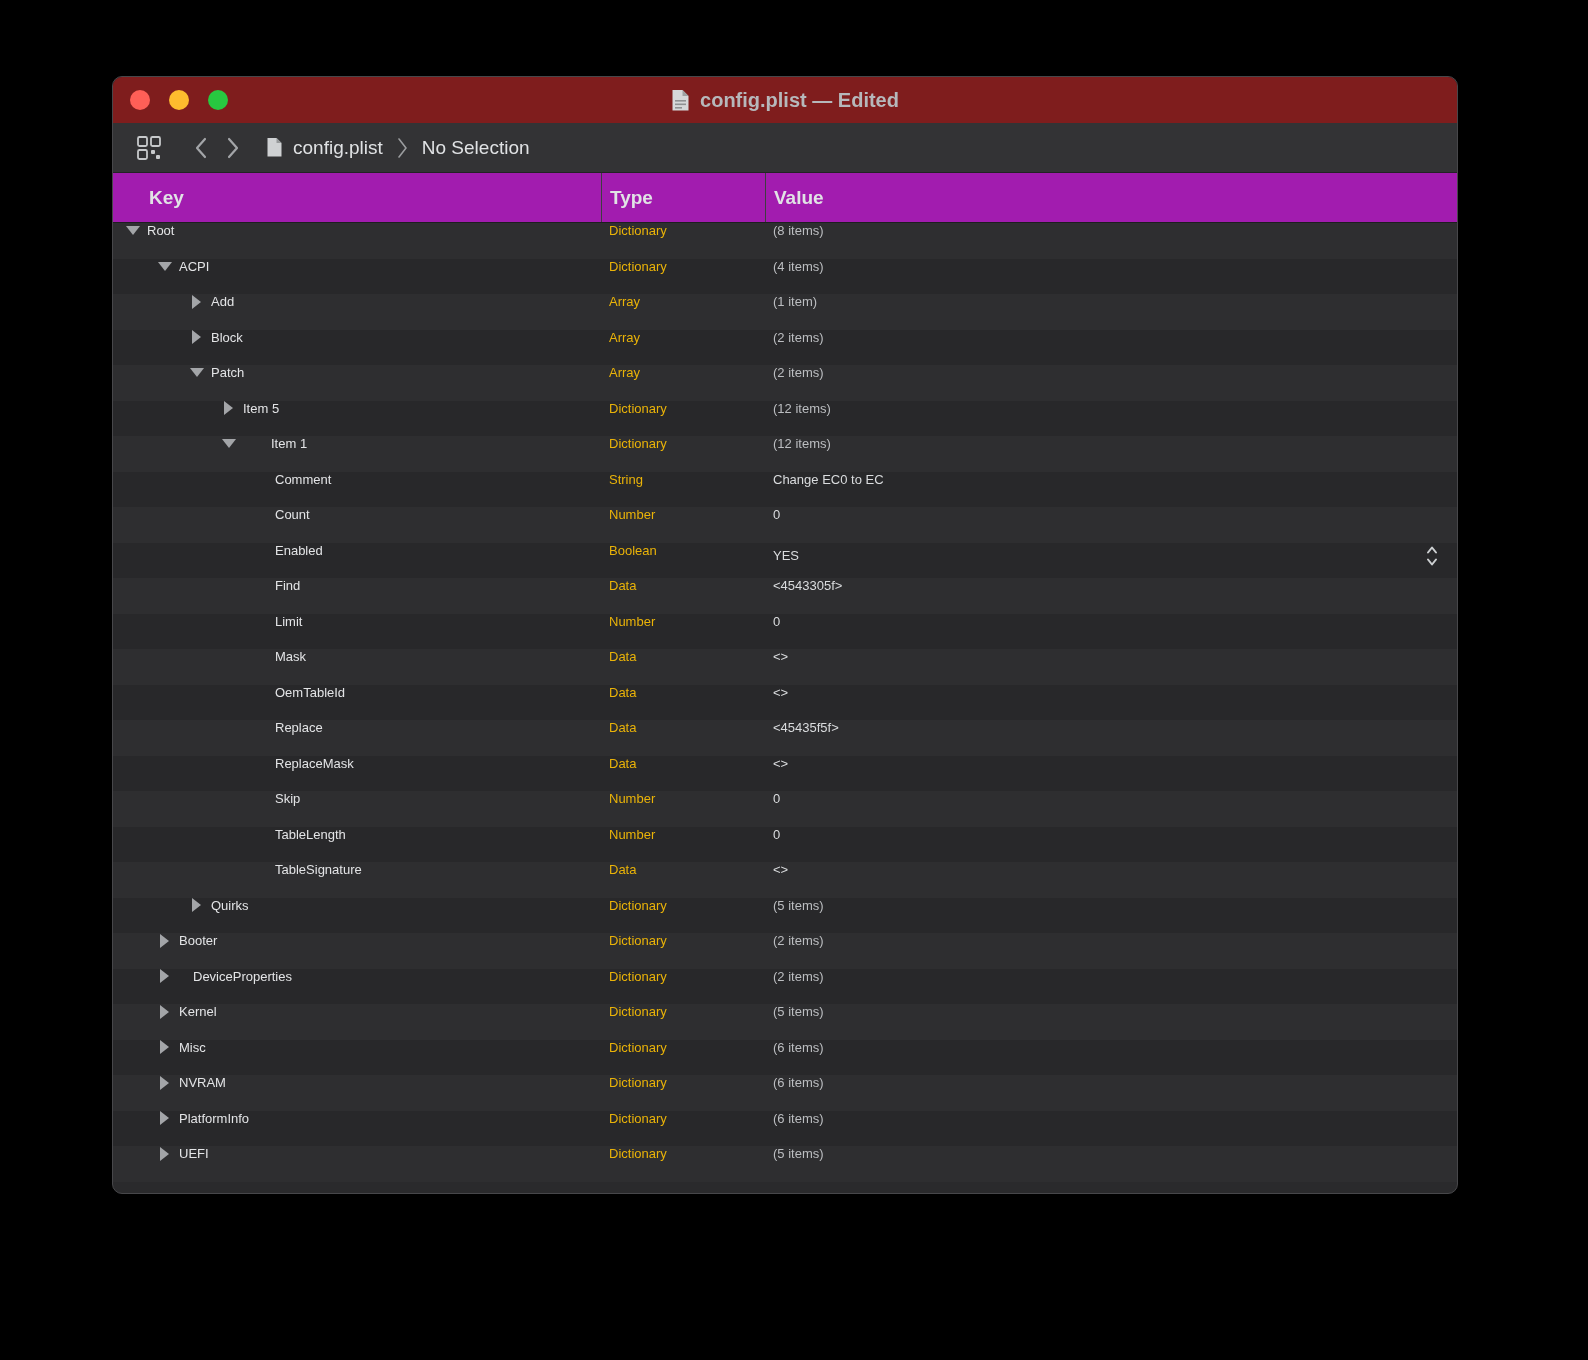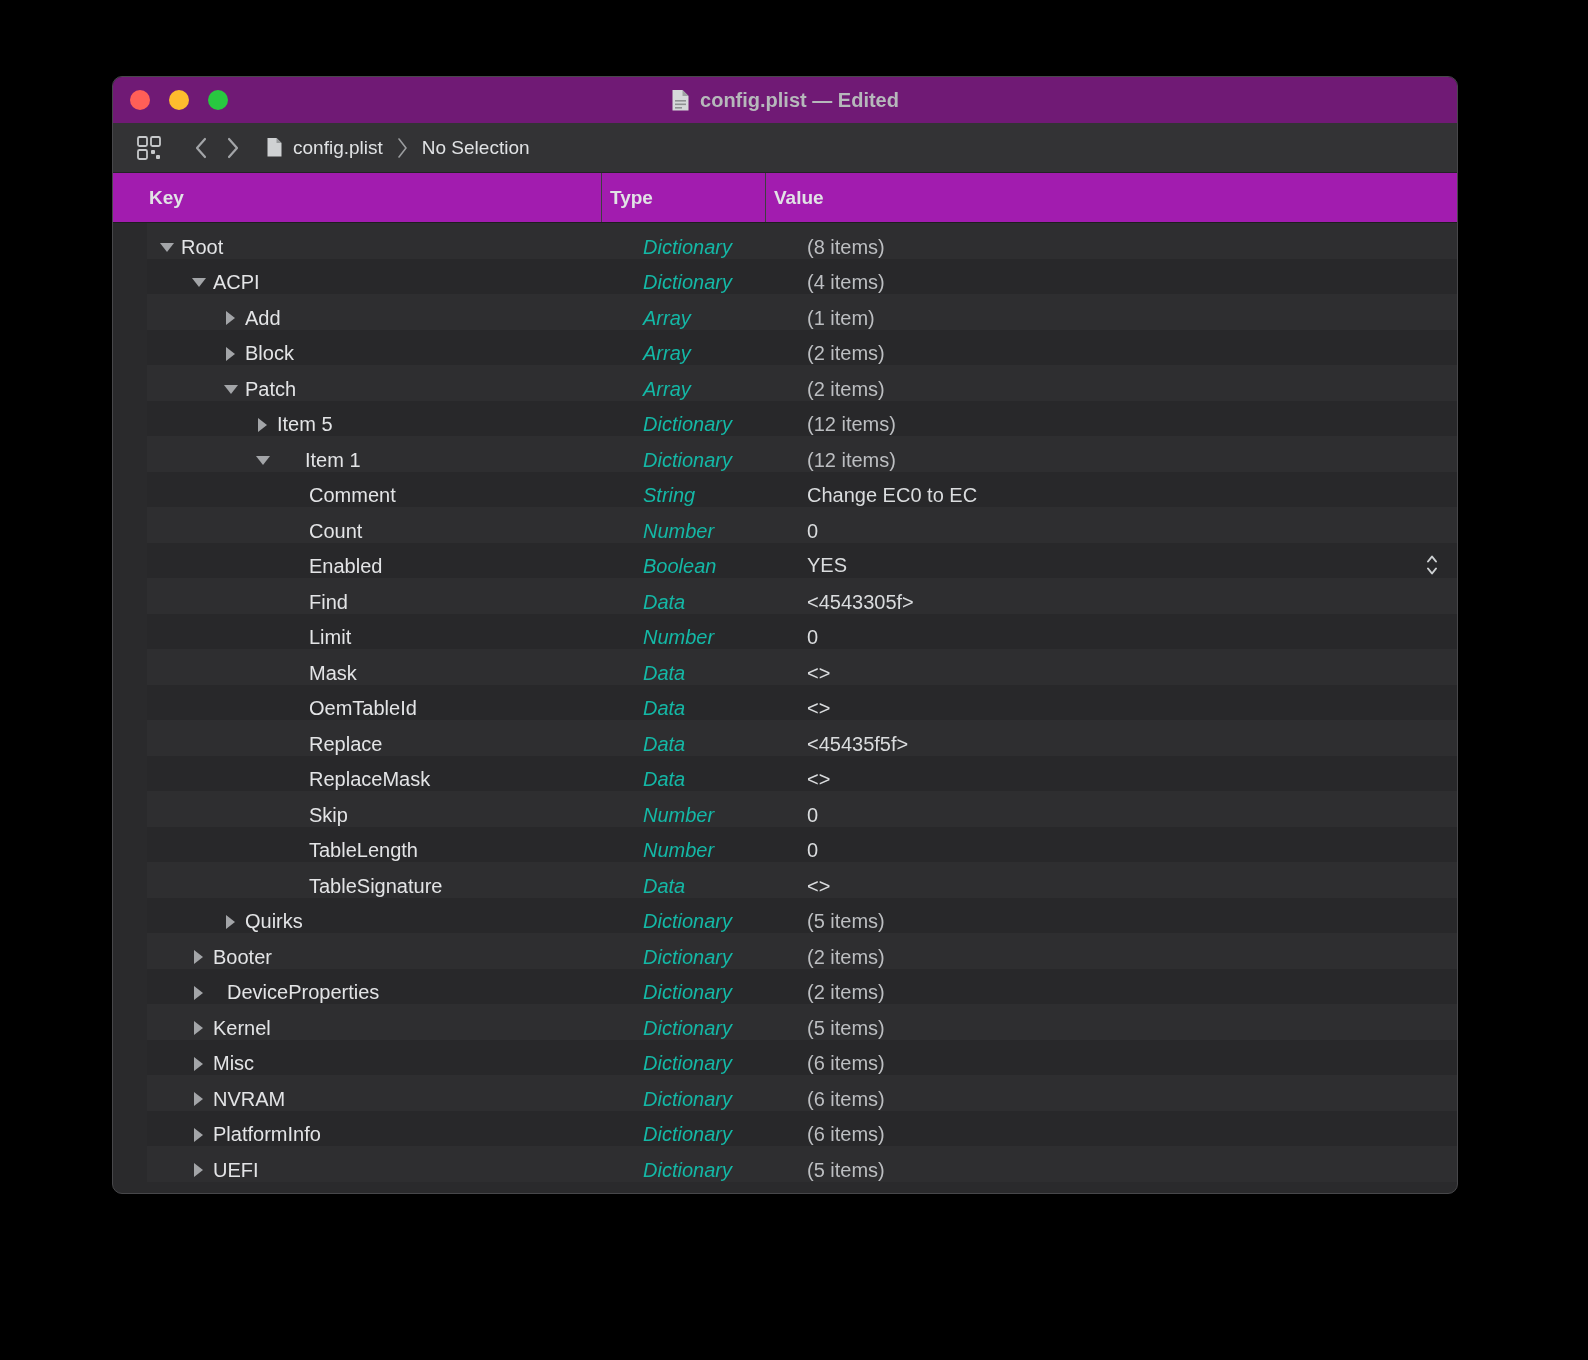--- a/index.html
+++ b/index.html
@@ -11,21 +11,21 @@
     width: 1346px; height: 1118px;
     background: #2a2a2c;
     border: 1px solid #47474a;
     border-radius: 10px;
     overflow: hidden;
     box-shadow: 0 18px 50px rgba(0,0,0,0.7);
   }
 
   
   .titlebar {
-    height: 46px; background: #701a75;
+    height: 46px; background: #7f1d1d;
     display: flex; align-items: center; position: relative;
   }
   .traffic { position: absolute; left: 17px; top: 0; height: 100%; display: flex; align-items: center; gap: 19px; }
   .light { width: 20px; height: 20px; border-radius: 50%; }
   .title-center {
     margin: 0 auto; display: flex; align-items: center; gap: 10px;
     color: #b6b8bb; font-size: 20px; font-weight: 600;
   }
 
   
@@ -44,26 +44,26 @@
   .table-header {
     height: 50px; background: #a21caf; display: flex; align-items: center;
     border-bottom: 1px solid #1e1e20;
     color: #e1e3e5; font-size: 19px; font-weight: 600;
   }
   .h-key   { flex: 0 0 488px; padding-left: 36px; height: 100%; display: flex; align-items: center; }
   .h-type  { flex: 0 0 164px; padding-left: 8px; height: 100%; display: flex; align-items: center; border-left: 1px solid #3e3e41; }
   .h-value { flex: 1; padding-left: 8px; height: 100%; display: flex; align-items: center; border-left: 1px solid #3e3e41; }
 
   .rows { }
-  .row { height: 35.5px; display: flex; align-items: flex-end; font-size: 20px; margin-left: 34px; }
+  .row { height: 35.5px; display: flex; align-items: flex-start; font-size: 13px; }
   .row-even { background: #2e2e30; }
   .row-odd  { background: #28282a; }
   .cell { display: flex; align-items: center; }
   .key-cell { flex: 0 0 488px; color: #e3e4e6; }
-  .type-cell { flex: 0 0 164px; padding-left: 8px; color: #14b8a6; font-style: italic; }
+  .type-cell { flex: 0 0 164px; padding-left: 8px; color: #eab308; }
   .value-cell { flex: 1; padding-left: 8px; padding-right: 18px; color: #dadcde; justify-content: space-between; }
 
   .tri-slot { width: 22px; display: inline-flex; align-items: center; justify-content: flex-start; flex: 0 0 22px; }
   .tri { display: inline-block; width: 0; height: 0; }
   .tri-down { border-left: 7px solid transparent; border-right: 7px solid transparent; border-top: 9px solid #a3a5a8; margin-left: 1px; }
   .tri-right { border-top: 7px solid transparent; border-bottom: 7px solid transparent; border-left: 9px solid #a3a5a8; margin-left: 3px; }
 
   .val { white-space: nowrap; }
   .val.muted { color: #bcbec1; }
   .stepper { display: inline-flex; align-items: center; }

